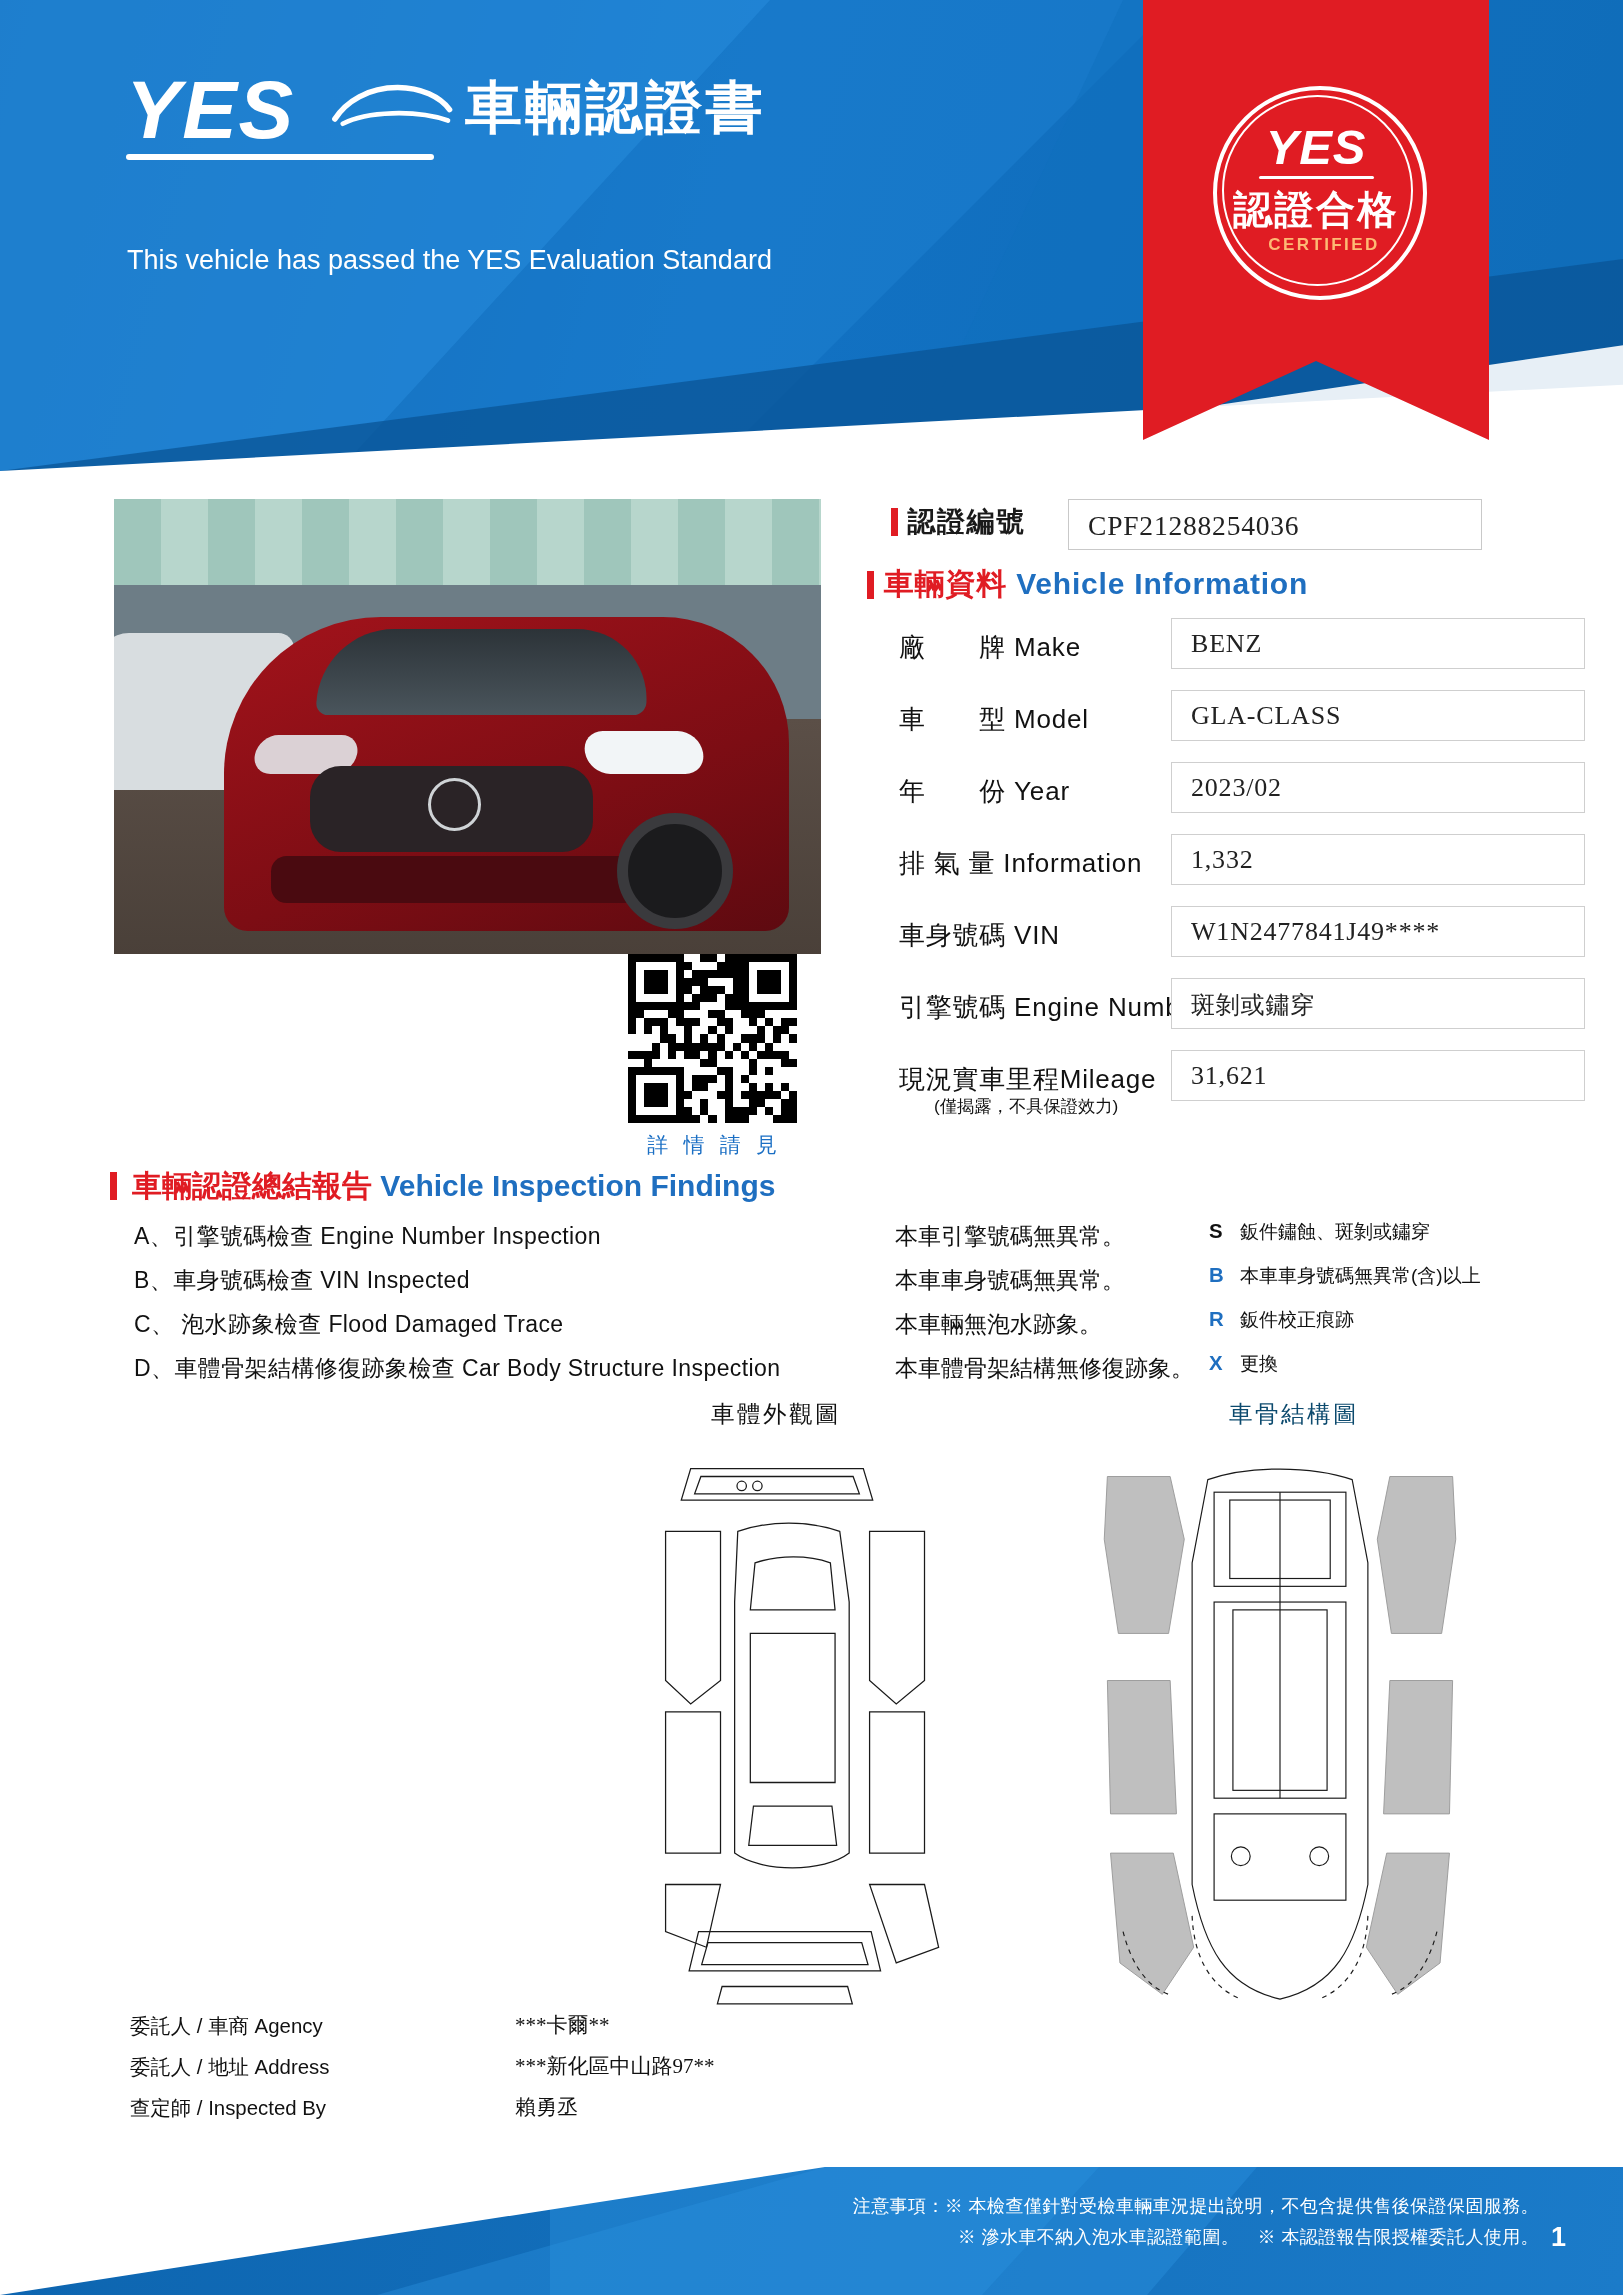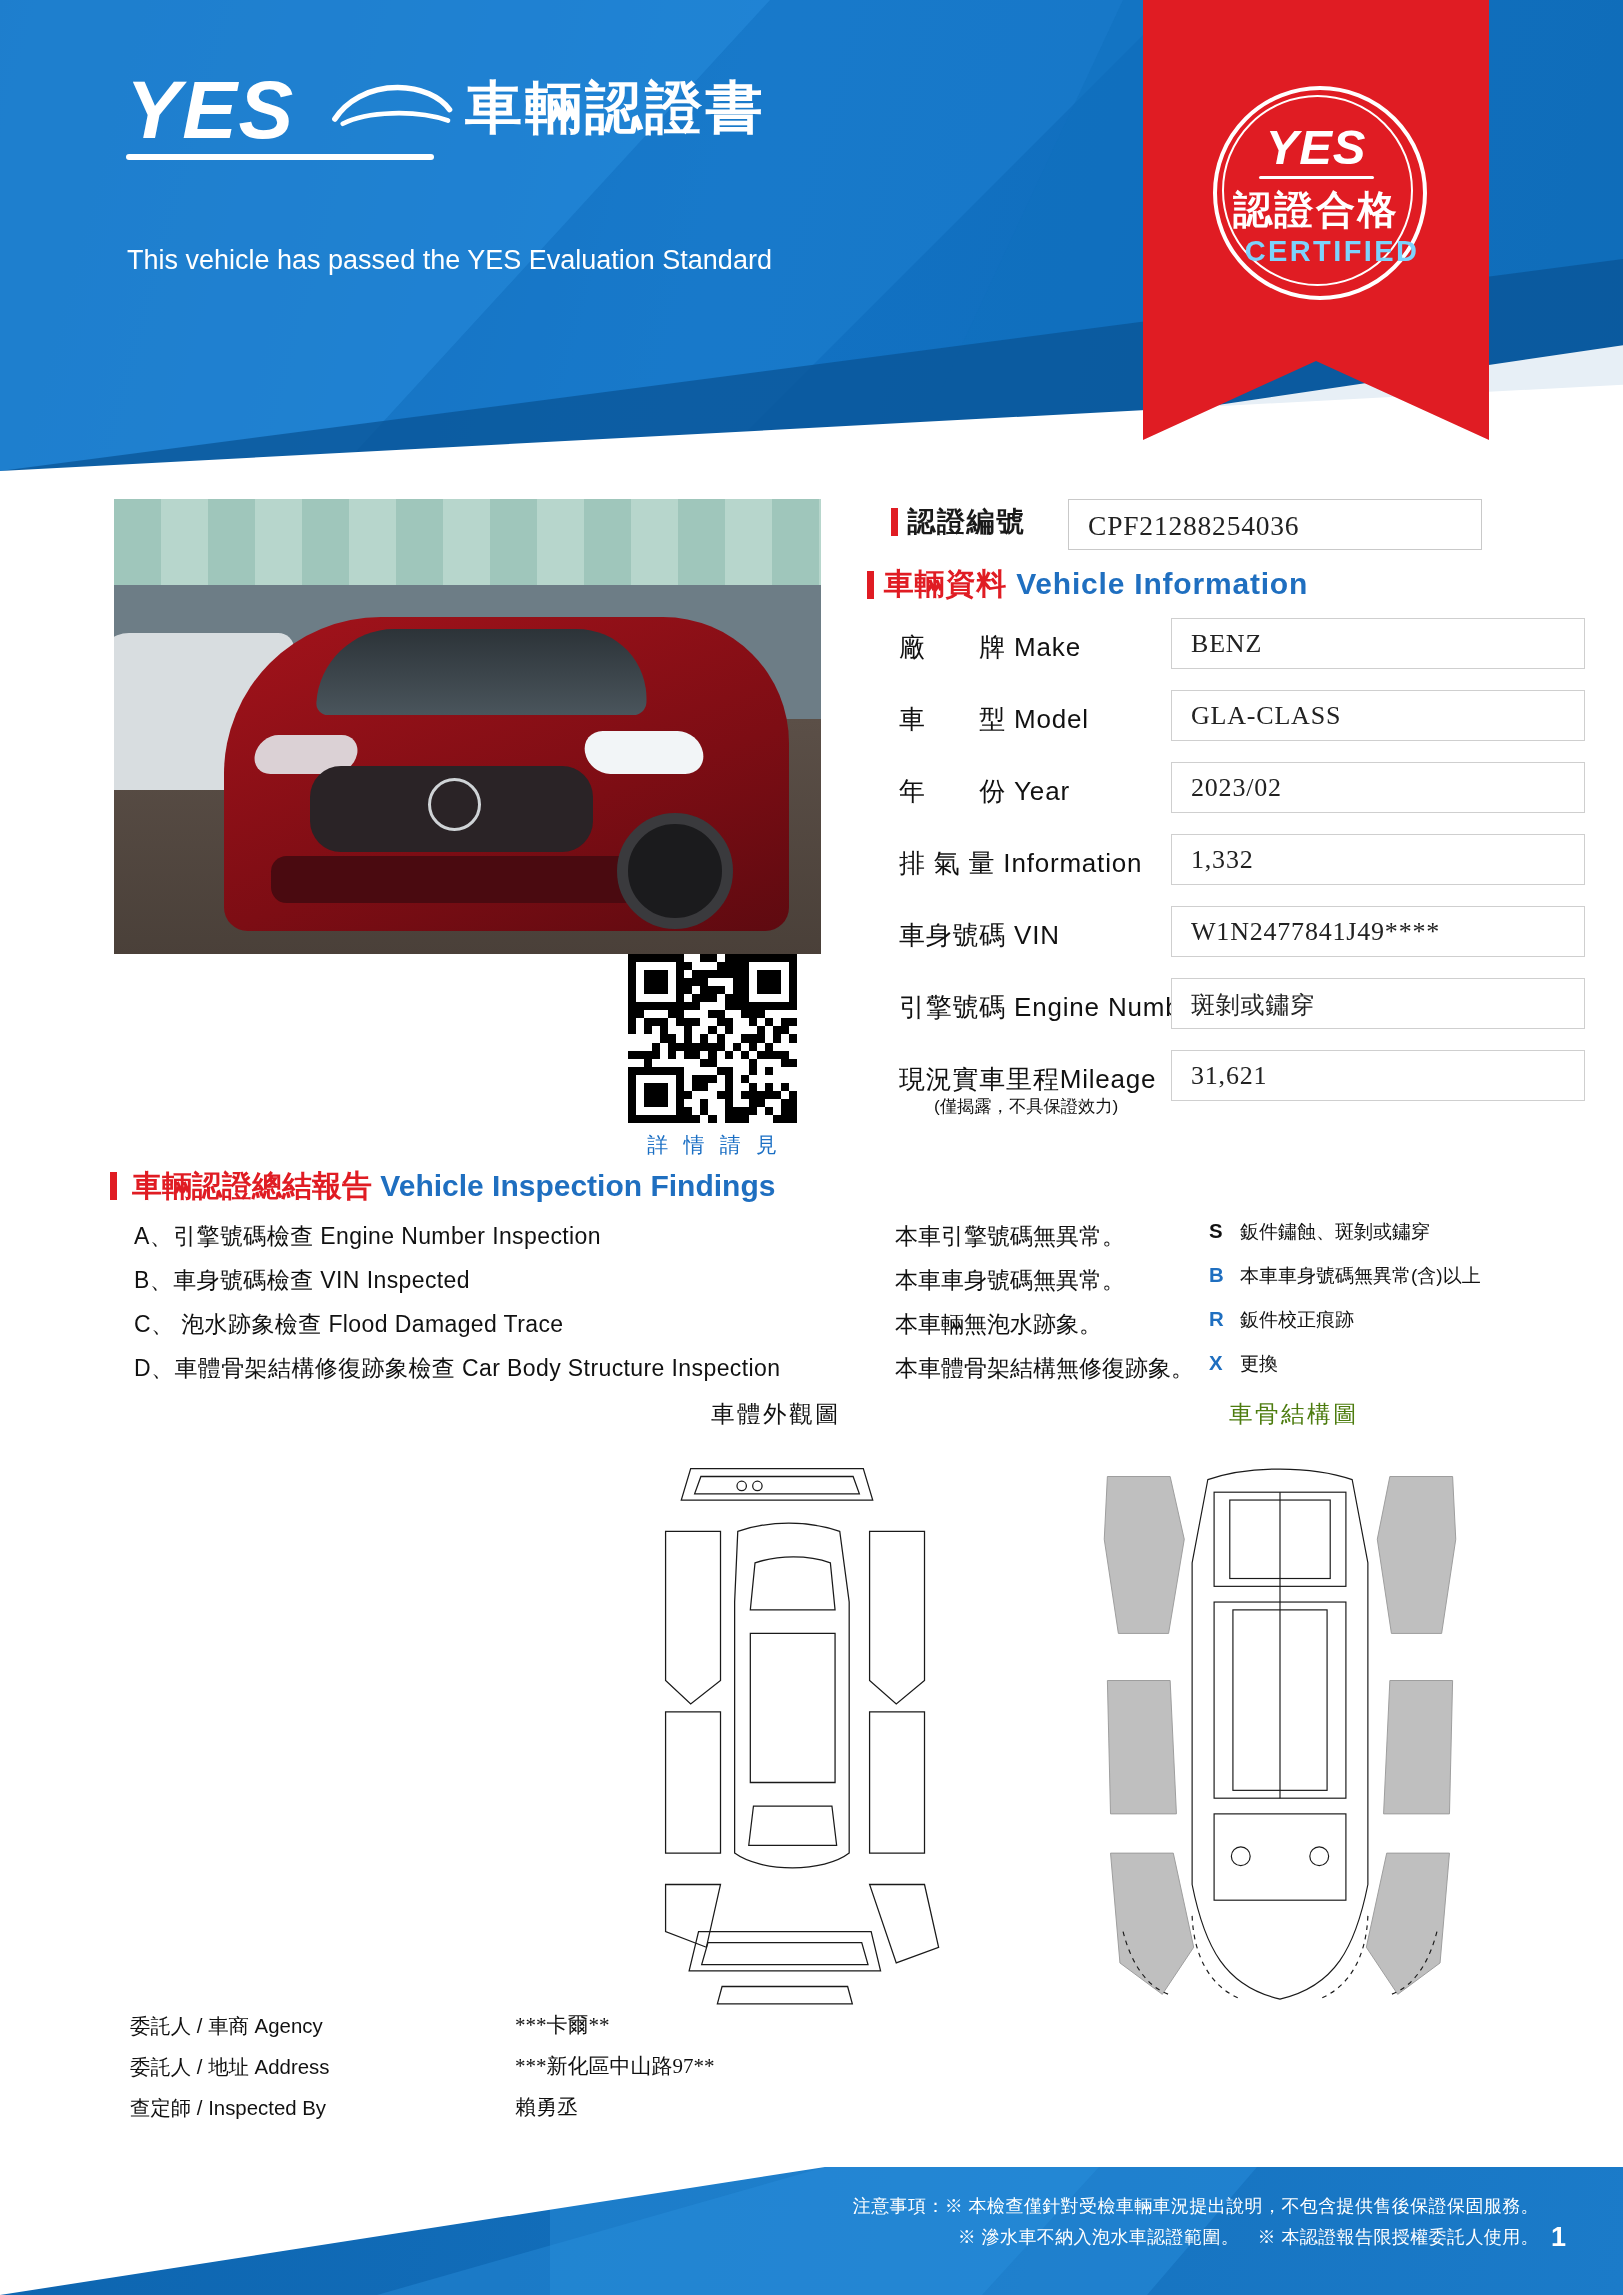--- a/index.html
+++ b/index.html
@@ -96,22 +96,22 @@
     letter-spacing:0.8px;
   }
   .seal-line{
     position:absolute; left:46px; top:90px; width:115px; height:3.1px; background:#fff;border-radius:2.4px;
   }
   .seal-cn{
     position:absolute; left:0; top:97px; width:206px; text-align:center;
     font-size:39px; font-weight:bold; color:#ffffff; letter-spacing:2.4px;
   }
   .seal-en{
-    position:absolute; left:16px; top:149px; width:206px; text-align:center;
-    font-size:29px; font-weight:bold; color:#7dd3fc; letter-spacing:2.4px;
+    position:absolute; left:8px; top:149px; width:206px; text-align:center;
+    font-size:17px; font-weight:bold; color:#fdba74; letter-spacing:2.4px;
   }
 
   
   .photo {
     position:absolute; left:114px; top:499px; width:707px; height:455px;
     background:linear-gradient(#7d8f9a,#5d6b73);
     overflow:hidden;
   }
   .ph-sky{position:absolute;left:0;top:0;width:707px;height:118px;
       background:linear-gradient(#b9d9cf,#8fc0b5);}
@@ -174,21 +174,21 @@
   .find-item{height:44px;font-size:23px;color:#111;letter-spacing:0.4px;}
   .find-res{position:absolute;left:895px;top:1221px;width:408px;}
   .find-res div{height:44px;font-size:23px;color:#111;}
 
   .legend{position:absolute;left:1209px;top:1219px;width:377px;}
   .legend div{height:44px;font-size:19px;color:#111;}
   .legend .k{font-size:20.4px;color:#1f6fc0;font-weight:bold;display:inline-block;width:31px;}
   .legend .k.circ{color:#111;}
 
   .diag-cap-left{position:absolute;left:711px;top:1398px;font-size:23.6px;color:#111;letter-spacing:2.4px;}
-  .diag-cap-right{position:absolute;left:1229px;top:1398px;font-size:23.6px;color:#4d7c0f;letter-spacing:2.4px;}
+  .diag-cap-right{position:absolute;left:1229px;top:1398px;font-size:23.6px;color:#0c4a6e;letter-spacing:2.4px;}
 
   .diagram-left{position:absolute;left:573px;top:1445px;width:408px;height:573px;}
   .diagram-right{position:absolute;left:1076px;top:1445px;width:408px;height:573px;}
 
   
   .foot-info{position:absolute;left:130px;top:2006px;width:707px;}
   .fi-row{height:41px;position:relative;}
   .fi-label{position:absolute;left:0;top:6.3px;font-size:20.4px;color:#111;}
   .fi-value{position:absolute;left:385px;top:4.7px;font-size:21px;color:#111;font-family:"Liberation Serif", serif;}
 

